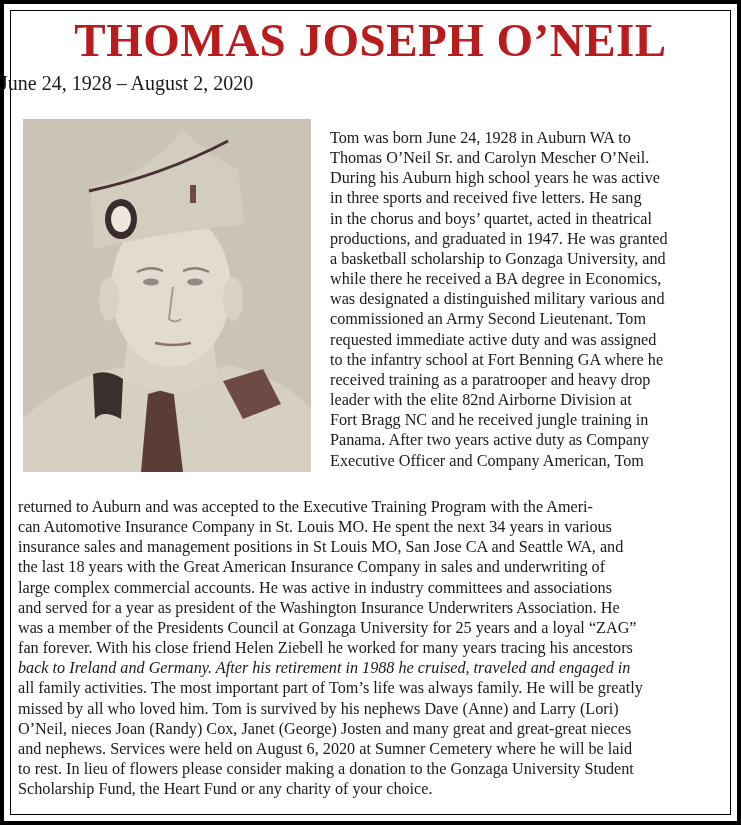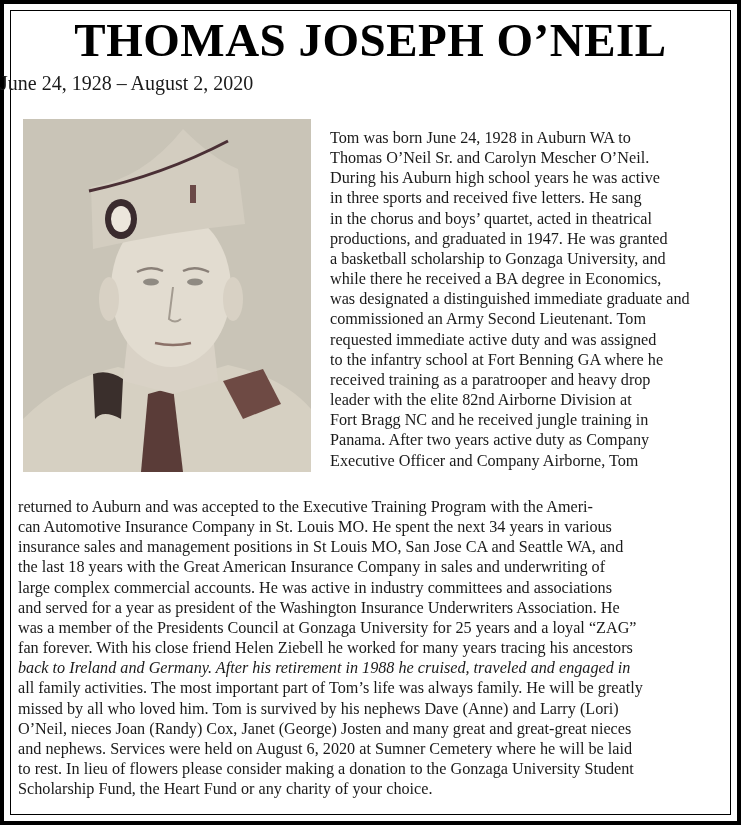--- a/index.html
+++ b/index.html
@@ -10,21 +10,21 @@
   }
   .frame-inner {
     position: absolute; left: 6px; top: 6px; right: 6px; bottom: 6px;
     border: 1.5px solid #000; background: #fff;
   }
   .title {
     position: absolute; left: 0; right: 0; top: 14px;
     text-align: center;
     font-family: "Liberation Serif", "DejaVu Serif", serif;
     font-weight: bold; font-size: 47px; letter-spacing: 0.5px;
-    color: #000000; line-height: 52px;
+    color: #b91c1c; line-height: 52px;
   }
   .dates {
     position: absolute; left: 0; right: 0; top: 70px;
     text-align: left;
     font-family: "Liberation Serif", "DejaVu Serif", serif;
     font-size: 20px; color: #1a1a1a; line-height: 26px;
   }
   .photo {
     position: absolute; left: 23px; top: 119px; width: 288px; height: 353px;
     background: linear-gradient(180deg, #cdc8bc 0%, #c6c1b4 50%, #bdb6a8 100%);
@@ -96,29 +96,29 @@
 
 <div class="body-text text-right">
   <span class="line">Tom was born June 24, 1928 in Auburn WA to</span>
   <span class="line">Thomas O’Neil Sr. and Carolyn Mescher O’Neil.</span>
   <span class="line">During his Auburn high school years he was active</span>
   <span class="line">in three sports and received five letters. He sang</span>
   <span class="line">in the chorus and boys’ quartet, acted in theatrical</span>
   <span class="line">productions, and graduated in 1947. He was granted</span>
   <span class="line">a basketball scholarship to Gonzaga University, and</span>
   <span class="line">while there he received a BA degree in Economics,</span>
-  <span class="line">was designated a distinguished immediate graduate and</span>
+  <span class="line">was designated a distinguished military various and</span>
   <span class="line">commissioned an Army Second Lieutenant. Tom</span>
   <span class="line">requested immediate active duty and was assigned</span>
   <span class="line">to the infantry school at Fort Benning GA where he</span>
   <span class="line">received training as a paratrooper and heavy drop</span>
   <span class="line">leader with the elite 82nd Airborne Division at</span>
   <span class="line">Fort Bragg NC and he received jungle training in</span>
   <span class="line">Panama. After two years active duty as Company</span>
-  <span class="line">Executive Officer and Company Airborne, Tom</span>
+  <span class="line">Executive Officer and Company American, Tom</span>
 </div>
 
 <div class="body-text text-full">
   <span class="line" style="transform-origin: left top; transform: scaleX(1);">returned to Auburn and was accepted to the Executive Training Program with the Ameri-</span>
   <span class="line" style="transform-origin: left top; transform: scaleX(1);">can Automotive Insurance Company in St. Louis MO. He spent the next 34 years in various</span>
   <span class="line" style="transform-origin: left top; transform: scaleX(1);">insurance sales and management positions in St Louis MO, San Jose CA and Seattle WA, and</span>
   <span class="line" style="transform-origin: left top; transform: scaleX(1);">the last 18 years with the Great American Insurance Company in sales and underwriting of</span>
   <span class="line" style="transform-origin: left top; transform: scaleX(1);">large complex commercial accounts. He was active in industry committees and associations</span>
   <span class="line" style="transform-origin: left top; transform: scaleX(1);">and served for a year as president of the Washington Insurance Underwriters Association. He</span>
   <span class="line" style="transform-origin: left top; transform: scaleX(1);">was a member of the Presidents Council at Gonzaga University for 25 years and a loyal “ZAG”</span>

